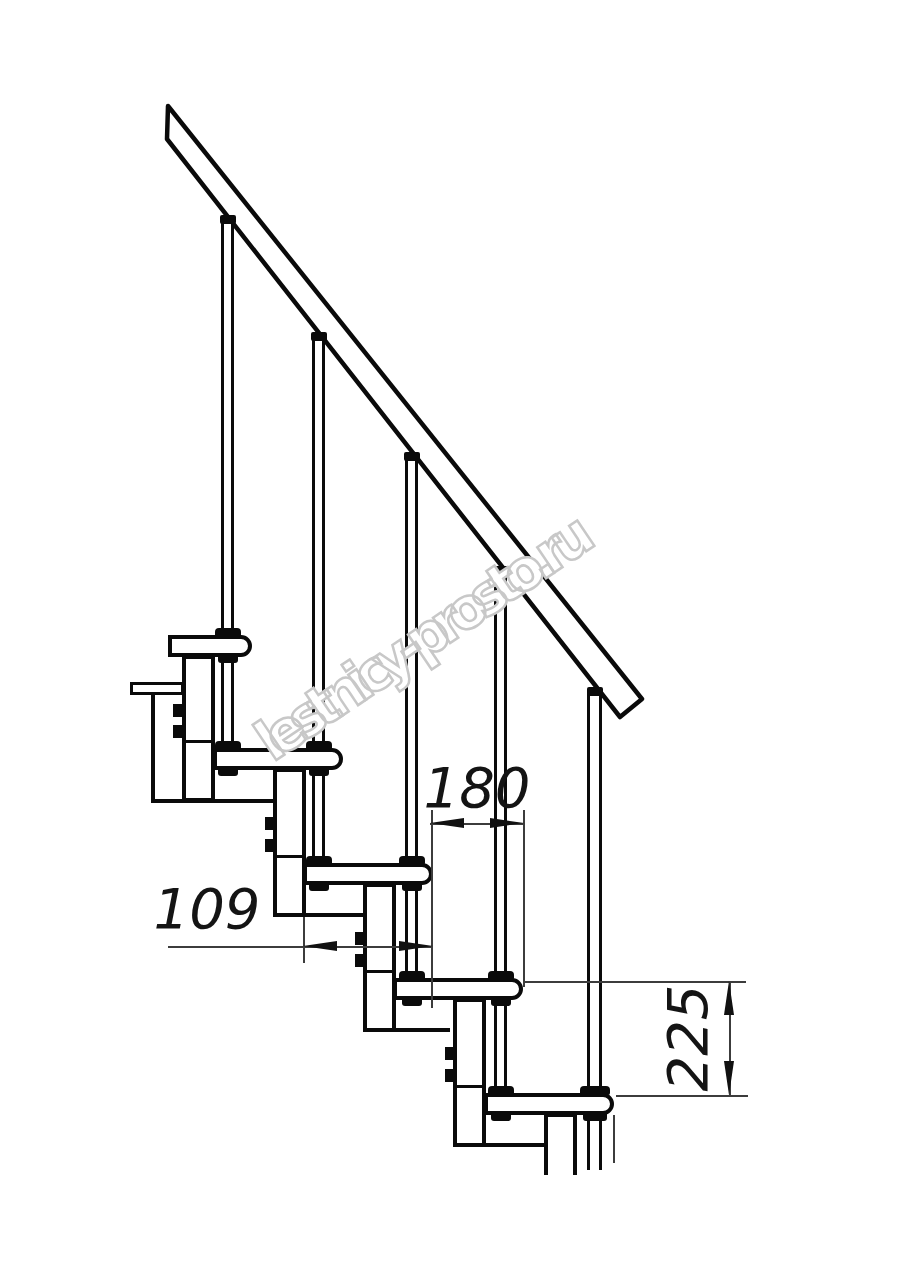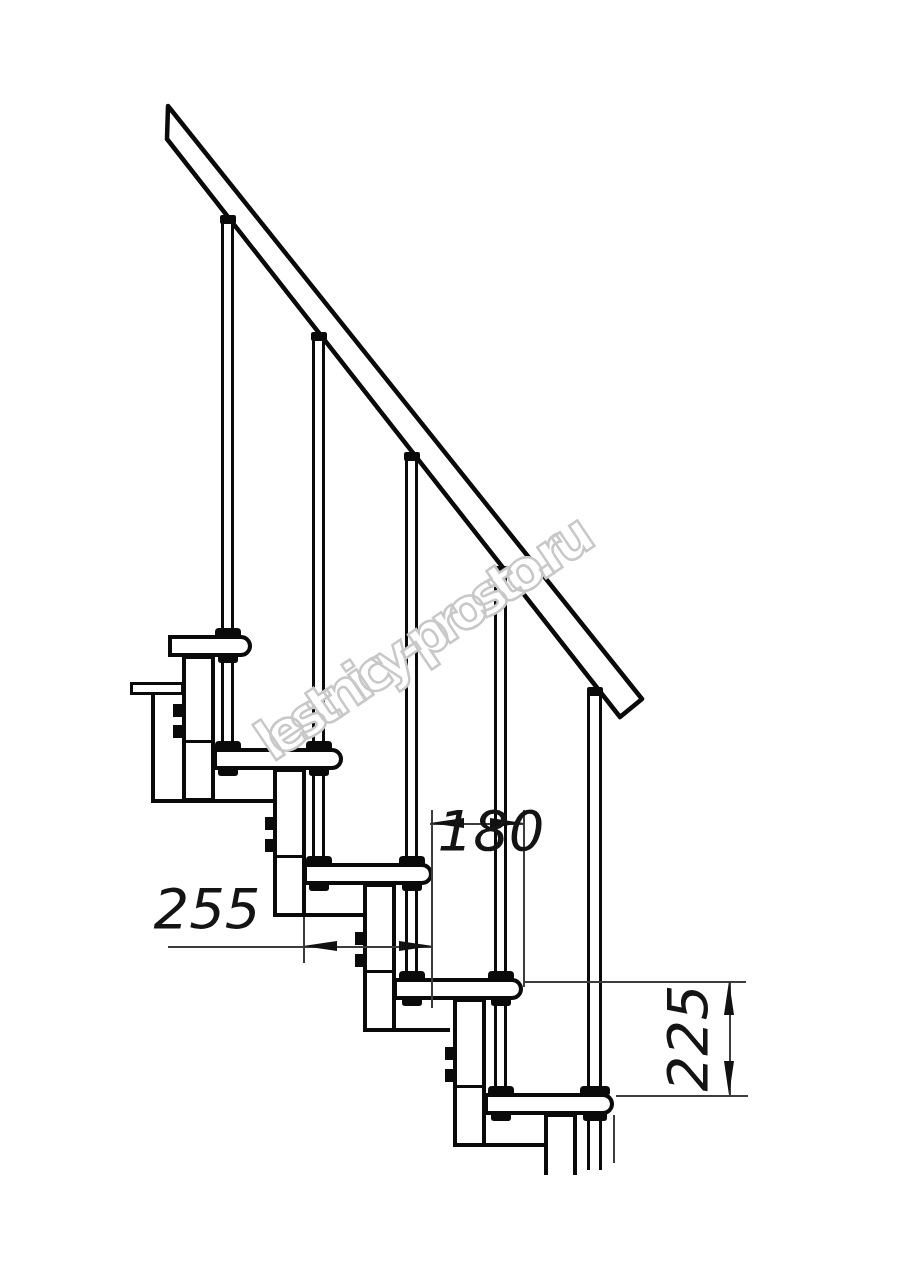--- a/index.html
+++ b/index.html
@@ -128,18 +128,18 @@
   <div class="thin" style="left:729px;top:981px;width:1.5px;height:114px;"></div>
   <div class="thin" style="left:613px;top:1115px;width:1.5px;height:48px;"></div>
 
   <div class="arr arrL" style="left:430px;top:817.5px;"></div>
   <div class="arr arrR" style="left:490px;top:817.5px;"></div>
   <div class="arr arrL" style="left:303px;top:940.5px;"></div>
   <div class="arr arrR" style="left:399px;top:940.5px;"></div>
   <div class="arr arrU" style="left:723.5px;top:981px;"></div>
   <div class="arr arrD" style="left:723.5px;top:1061px;"></div>
 
-  <div class="dimnum" style="left:491px;top:788px;margin-top:43px;">180</div>
-  <div class="dimnum" style="left:207px;top:909px;">255</div>
+  <div class="dimnum" style="left:477px;top:788px;">180</div>
+  <div class="dimnum" style="left:207px;top:909px;">109</div>
   <div class="dimnum rot" style="left:688px;top:1038px;">225</div>
 
   <div id="watermark">lestnicy-prosto.ru</div>
 </div>
 
 </body></html>

